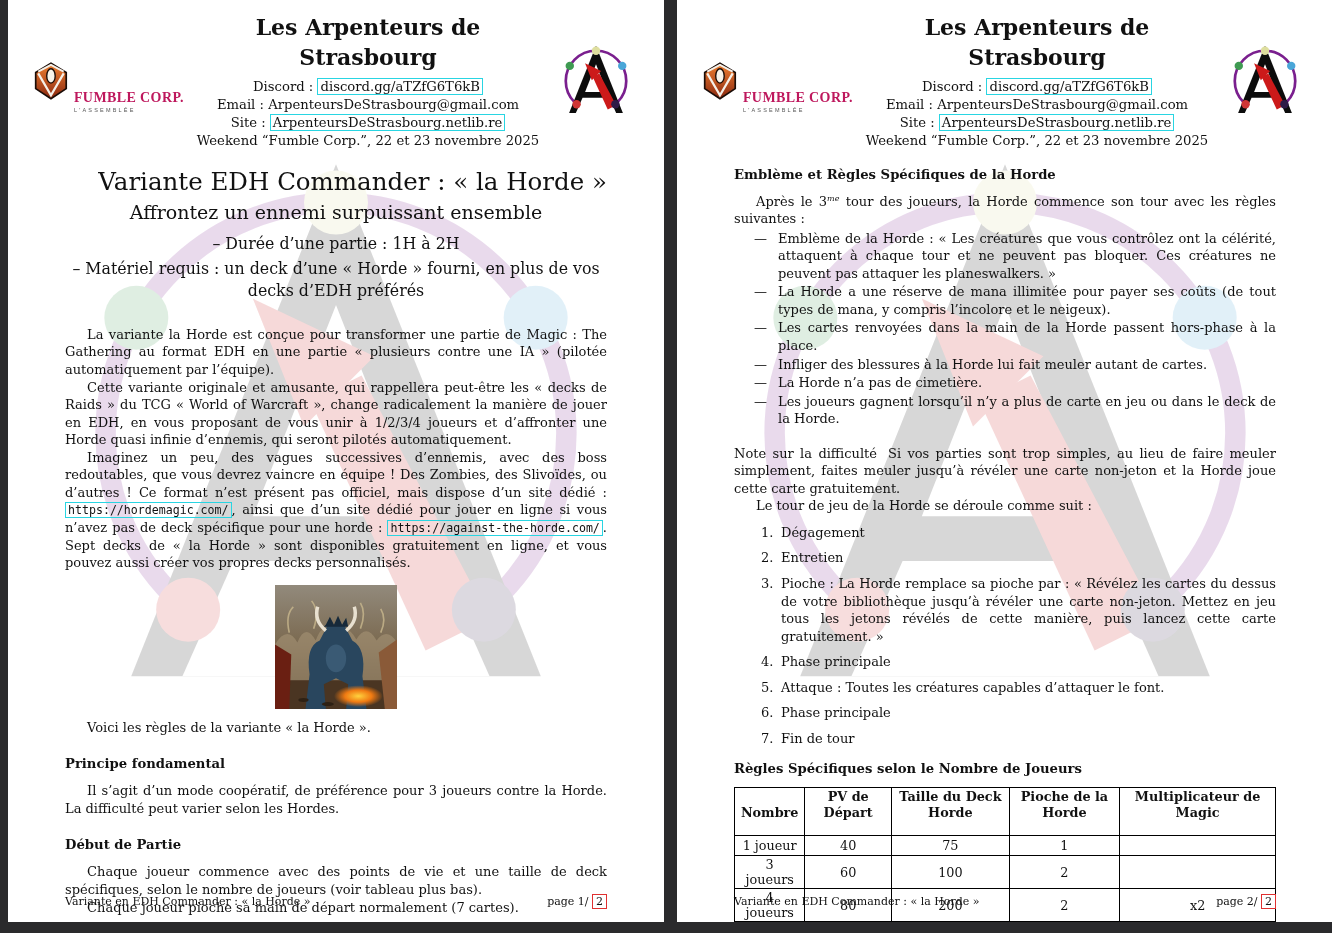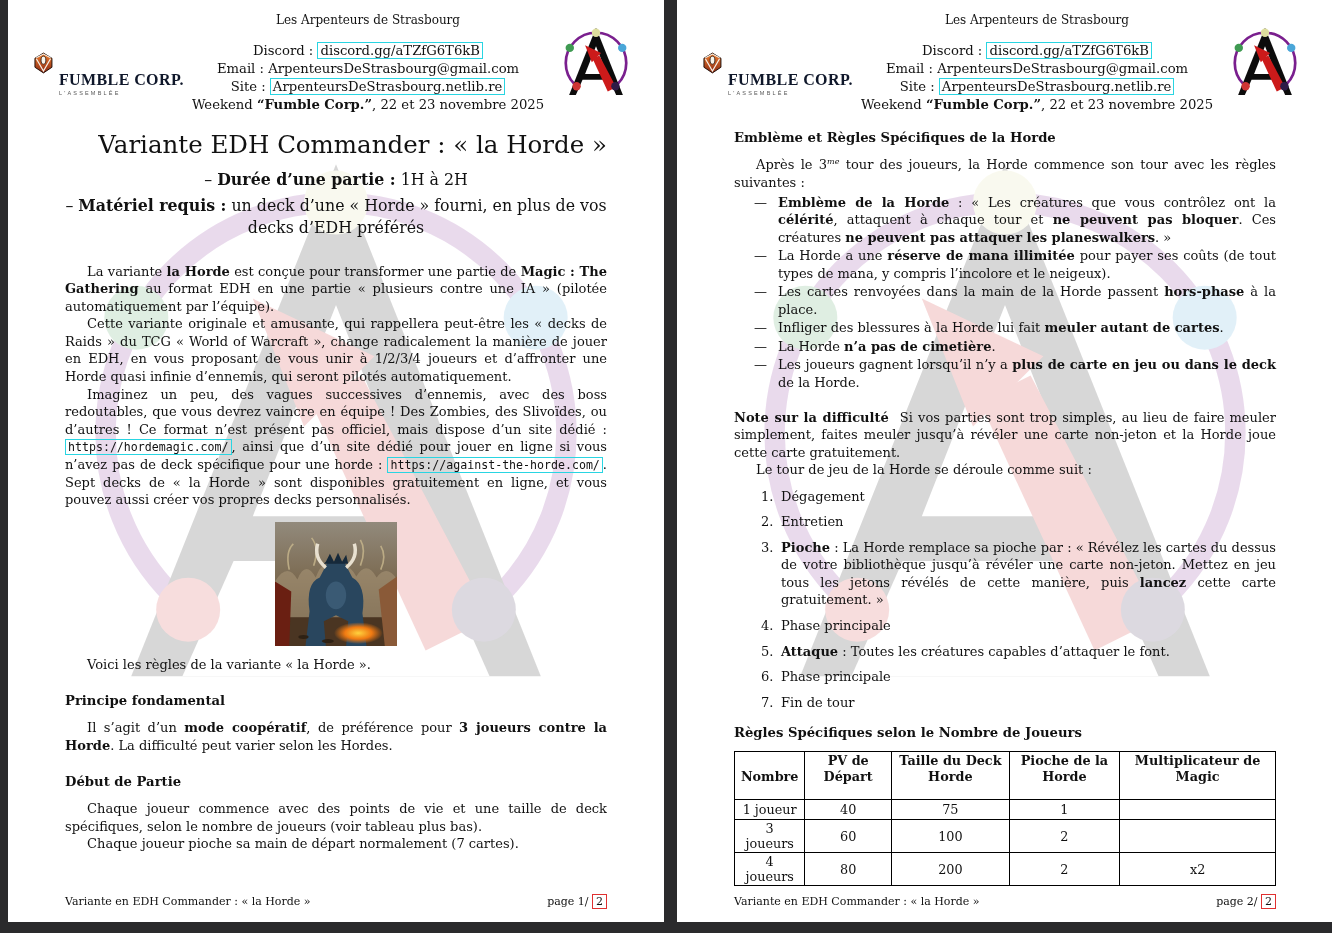--- a/index.html
+++ b/index.html
@@ -7,32 +7,32 @@
   .viewer{display:flex;padding:0 0 11px 8px;column-gap:13px;height:922px;}
   .page{position:relative;width:656px;height:922px;background:#ffffff;overflow:hidden;flex:0 0 auto;}
   .content{position:relative;z-index:1;padding:0 57px;}
   
   .watermark{position:absolute;left:50%;top:47%;transform:translate(-50%,-50%);
     width:640px;height:640px;opacity:.16;z-index:0;pointer-events:none;}
   
   .pg-header{display:flex;align-items:center;padding:12px 26px 0 26px;}
   .fumble{display:flex;align-items:center;gap:6px;width:150px;flex:0 0 auto;}
   .fumble svg{width:44px;height:48px;}
-  .fumble-name{font-family:"Liberation Serif", serif;font-weight:bold;font-size:16px;color:#0f172a;letter-spacing:.4px;white-space:nowrap;margin-top:40px;}
+  .fumble-name{font-family:"Liberation Serif", serif;font-weight:bold;font-size:14px;color:#be185d;letter-spacing:.4px;white-space:nowrap;margin-top:40px;}
   .fumble-sub{font-family:"Liberation Sans", sans-serif;font-size:5.5px;letter-spacing:2.2px;color:#555;margin-top:1px;}
   .hdr-center{flex:1;text-align:center;line-height:1.38;}
-  .hdr-org{font-weight:normal;font-size:12px;margin-bottom:13px;}
+  .hdr-org{font-weight:bold;font-size:22px;margin-bottom:5px;}
   .hdr-line{font-size:13.2px;}
   .alogo{width:86px;flex:0 0 auto;display:flex;justify-content:flex-end;}
   .alogo svg{width:84px;height:92px;}
   
   .box-cyan{border:1.6px solid #29d5e2;padding:0 2px;}
   .mono{font-family:"DejaVu Sans Mono", monospace;font-size:11.6px;}
   .box-red{border:1.6px solid #e03030;padding:0 3px;}
-  .b{font-weight:bold;}
+  .b{font-weight:normal;}
   .sup{font-size:62%;vertical-align:super;font-style:italic;}
   .gap{margin-right:11px;}
   
   .doc-title{text-align:right;font-size:24.5px;margin-top:16px;}
   .doc-subtitle{text-align:center;font-size:19px;margin-top:5px;}
   .meta-block{margin-top:10px;}
   .meta-line{text-align:center;font-size:15.8px;max-width:548px;margin:3px auto;line-height:1.4;}
   
   .body-block{margin-top:24px;}
   .body-p{font-size:13px;line-height:1.35;text-align:justify;margin:0;}
@@ -118,20 +118,21 @@
       </div>
       <div class="alogo">
           <svg>
             <use href="#alogo-sym"></use>
           </svg>
         </div>
     </div>
 
     <div class="content">
       <div class="doc-title">Variante EDH Commander : « la Horde »</div>
+      <div class="doc-subtitle">Affrontez un ennemi surpuissant ensemble</div>
       <div class="meta-block">
 
           <div class="meta-line"><span>– </span><span class="b">Durée d’une partie :</span><span> 1H à 2H</span></div>
           <div class="meta-line"><span>– </span><span class="b">Matériel requis :</span><span> un deck d’une « Horde » fourni, en plus de vos decks d’EDH préférés</span></div>
         </div>
 
       <div class="body-block">
         <p class="body-p indent"><span>La variante </span><span class="b">la Horde</span><span> est conçue pour transformer une partie de </span><span class="b">Magic : The Gathering</span><span> au format EDH en une partie « plusieurs contre une IA » (pilotée automatiquement par l’équipe).</span></p>
         <p class="body-p indent"><span>Cette variante originale et amusante, qui rappellera peut-être les « decks de Raids » du TCG « World of Warcraft », change radicalement la manière de jouer en EDH, en vous proposant de vous unir à 1/2/3/4 joueurs et d’affronter une Horde quasi infinie d’ennemis, qui seront pilotés automatiquement.</span></p>
         <p class="body-p indent"><span>Imaginez un peu, des vagues successives d’ennemis, avec des boss redoutables, que vous devrez vaincre en équipe ! Des Zombies, des Slivoïdes, ou d’autres ! Ce format n’est présent pas officiel, mais dispose d’un site dédié : </span><span class="mono box-cyan">https://hordemagic.com/</span><span>, ainsi que d’un site dédié pour jouer en ligne si vous n’avez pas de deck spécifique pour une horde : </span><span class="mono box-cyan">https://against-the-horde.com/</span><span>. Sept decks de « la Horde » sont disponibles gratuitement en ligne, et vous pouvez aussi créer vos propres decks personnalisés.</span></p>

